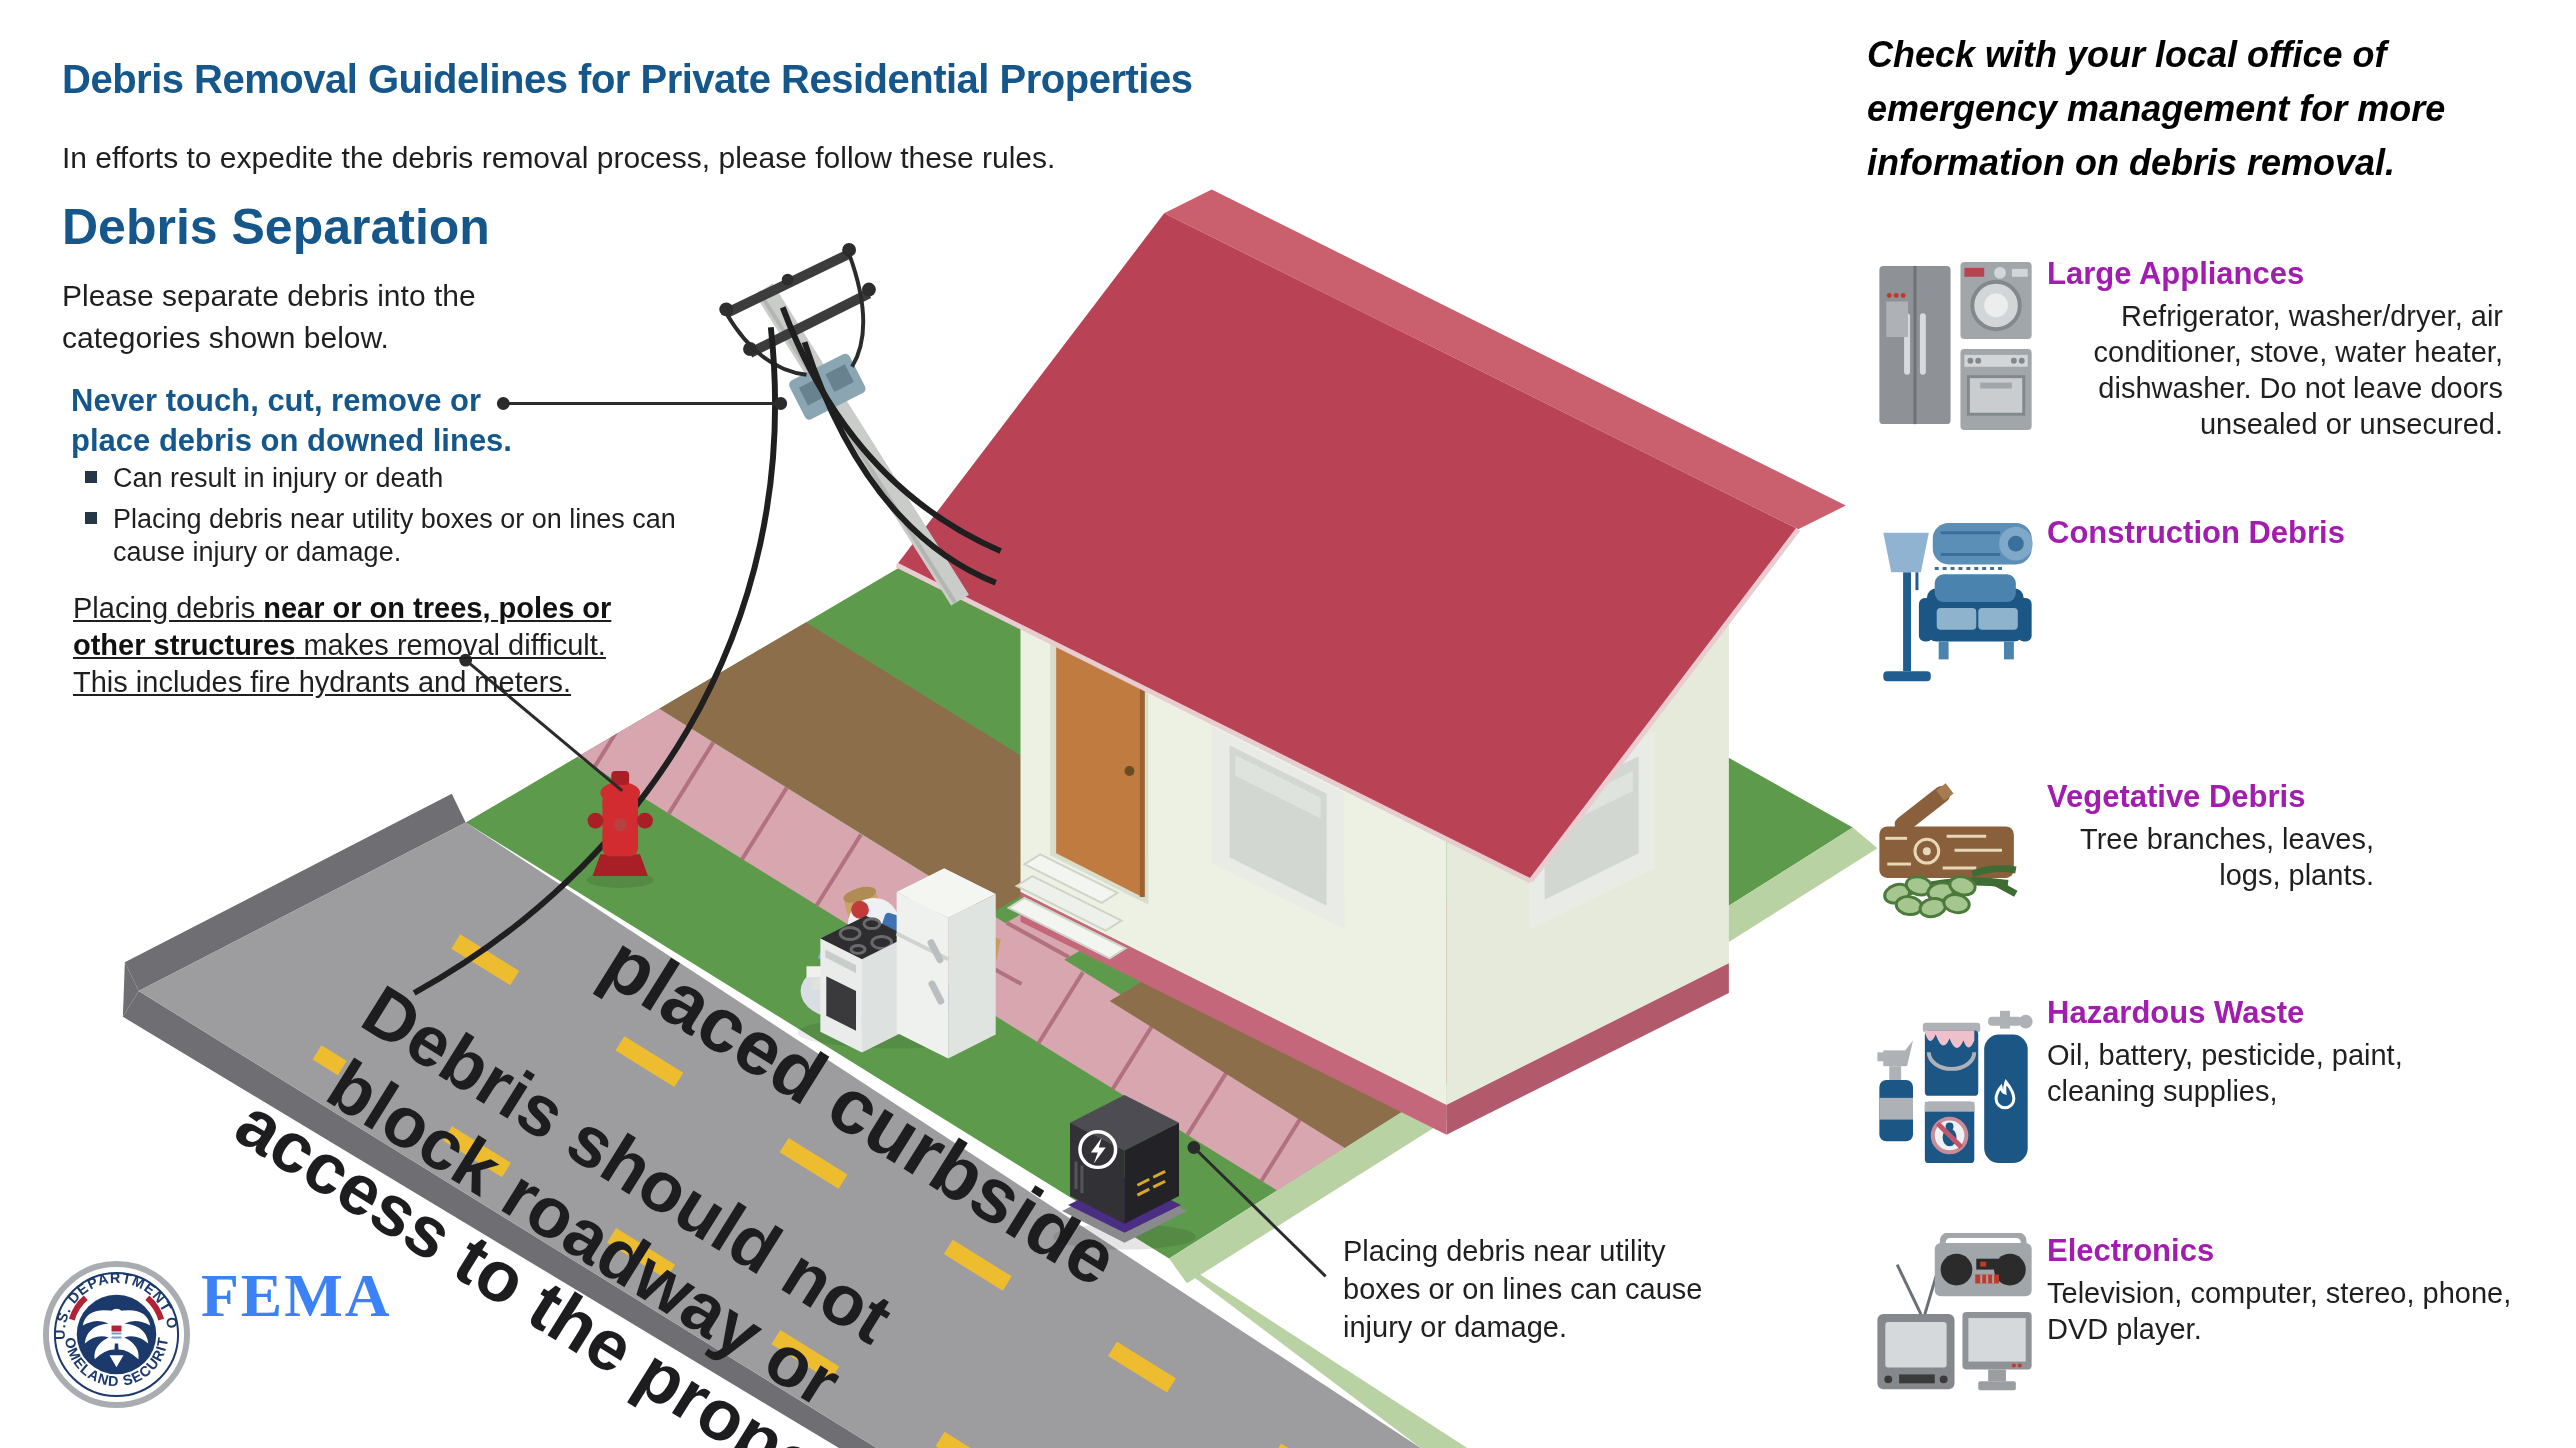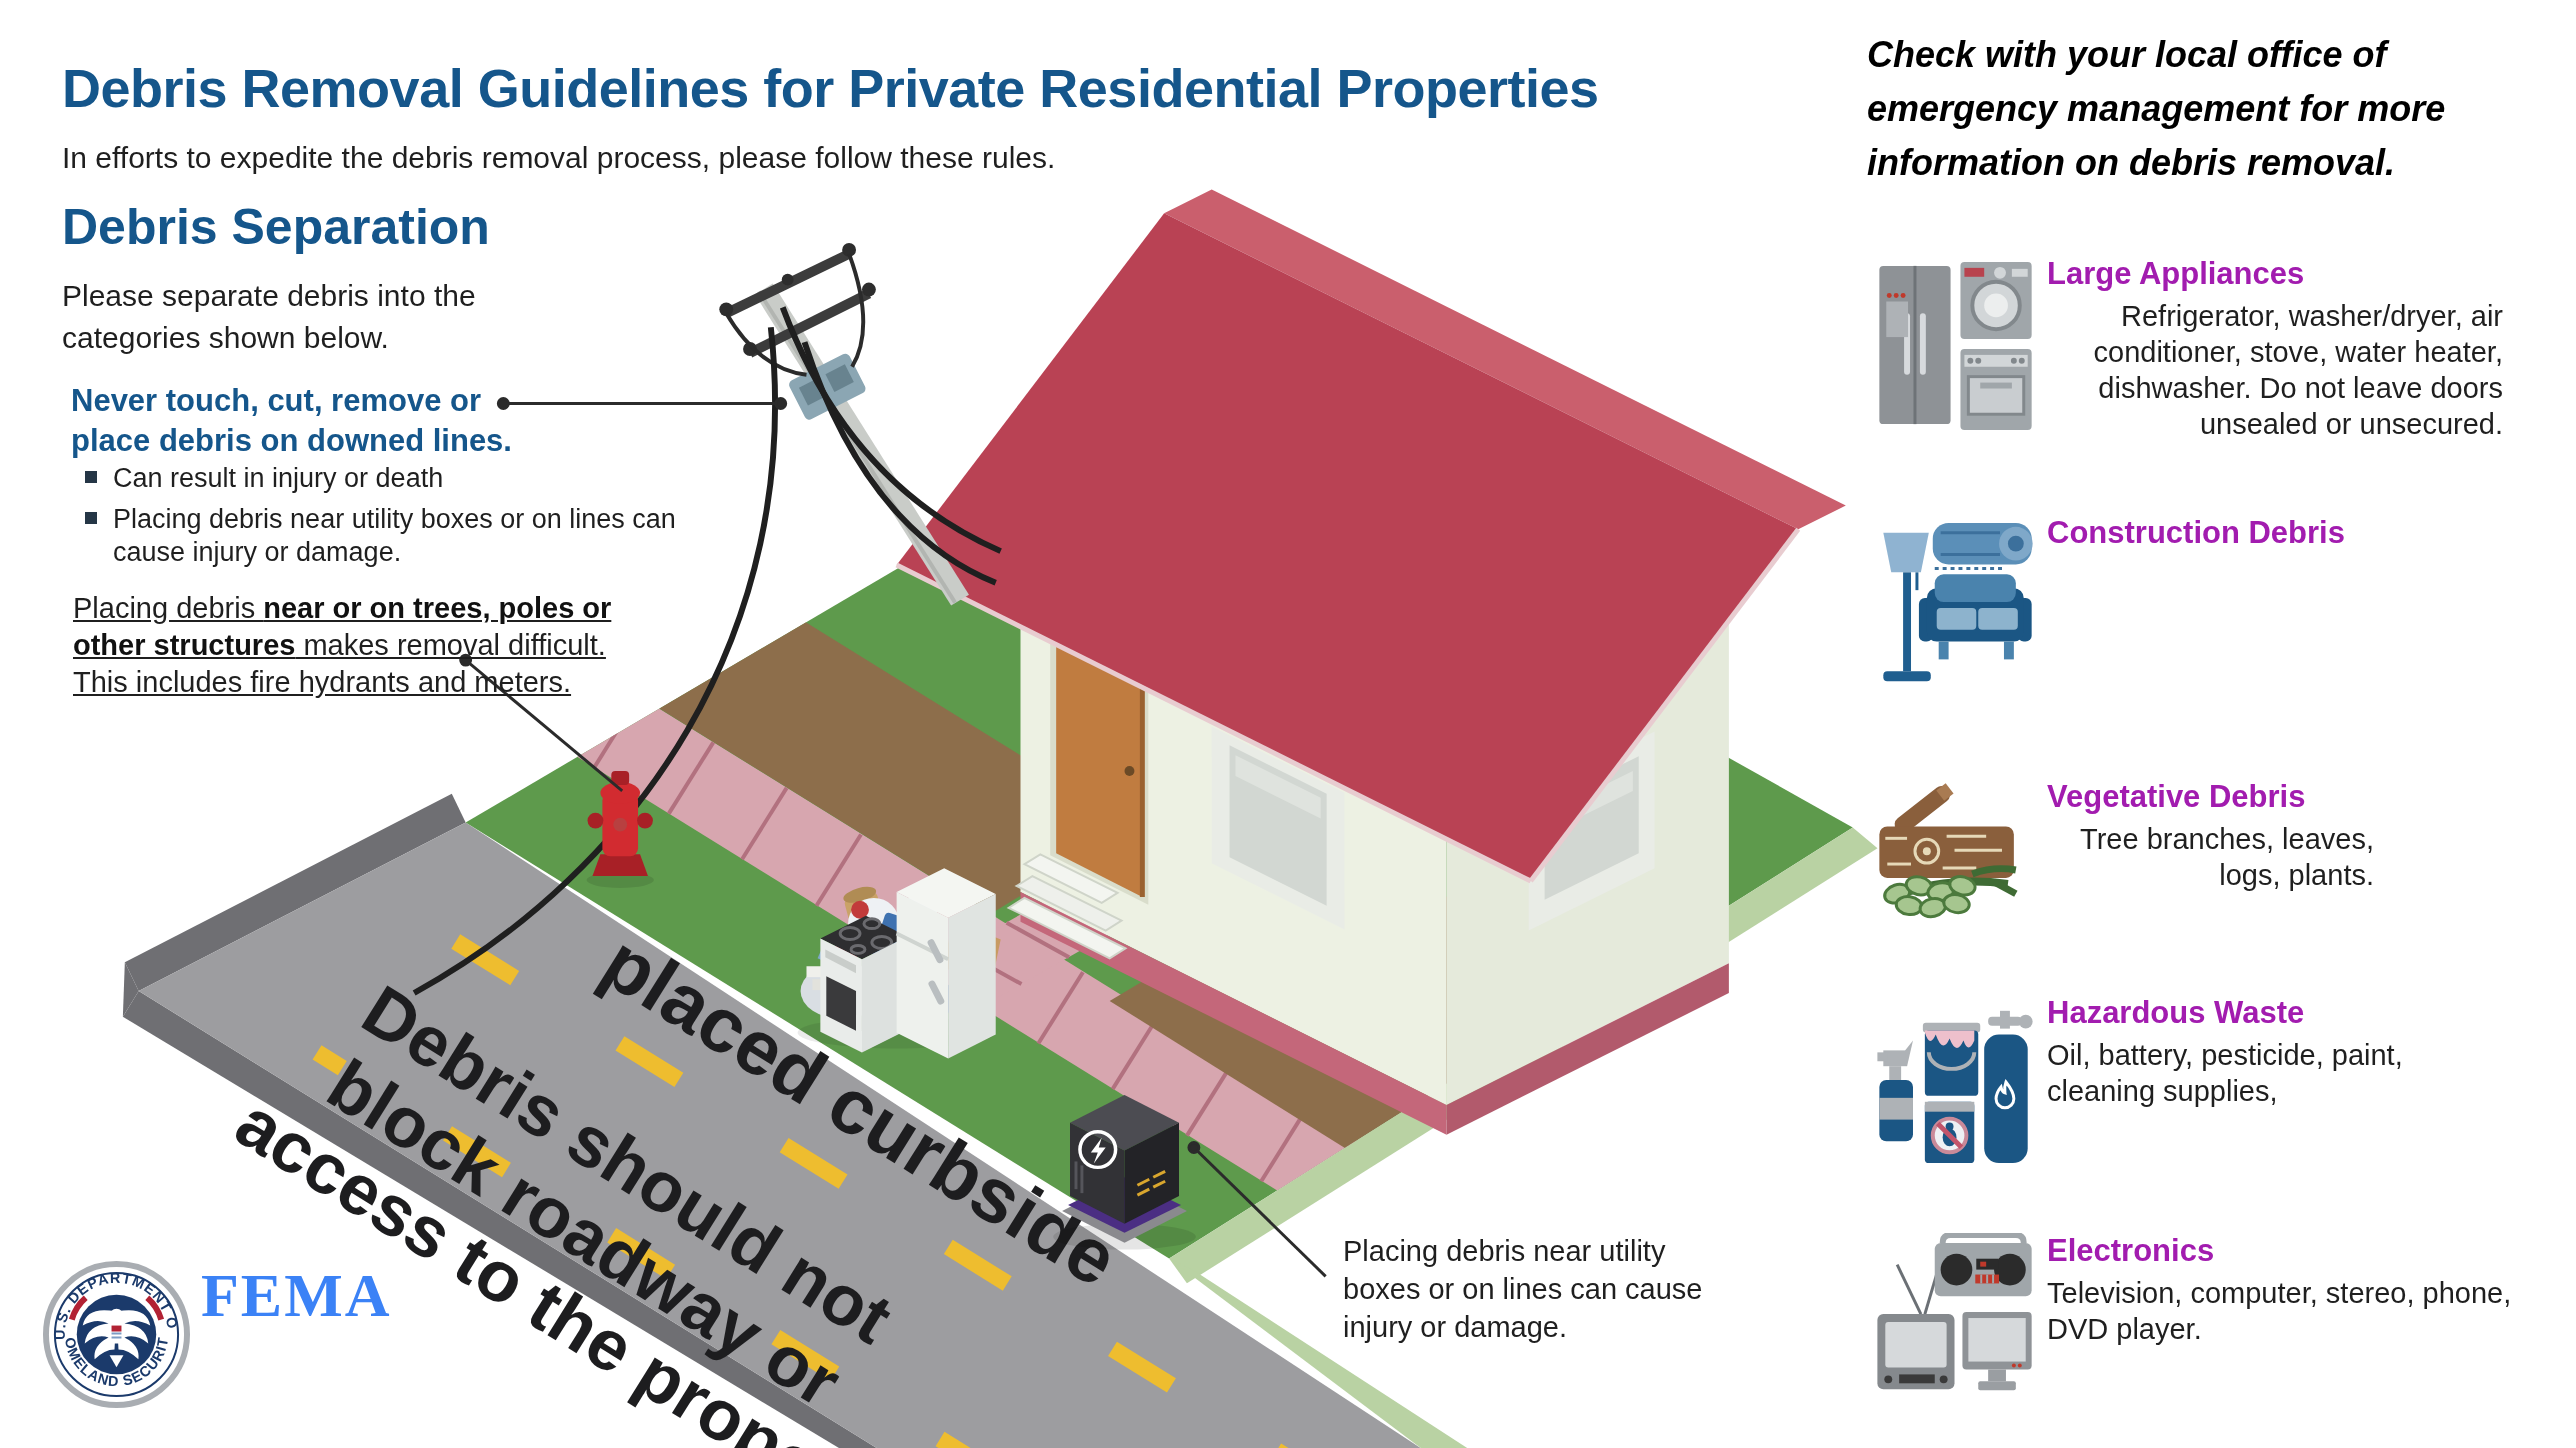--- a/index.html
+++ b/index.html
@@ -1,20 +1,20 @@
 <!DOCTYPE html>
 <html><head>
 <meta charset="utf-8">
 <style>
   html,body{margin:0;padding:0;}
   body{width:2576px;height:1449px;background:#ffffff;font-family:"Liberation Sans","DejaVu Sans",sans-serif;color:#1f1f1f;overflow:hidden;}
   .canvas{position:relative;width:2576px;height:1449px;background:#fff;}
   .abs{position:absolute;}
   .scene-svg{position:absolute;left:0;top:0;width:2576px;height:1449px;}
-  .title{left:62px;top:57px;font-size:54px;font-weight:bold;color:#15568b;white-space:nowrap;letter-spacing:-0.5px;}
+  .title{left:62px;top:57px;font-size:40px;font-weight:bold;color:#15568b;white-space:nowrap;letter-spacing:-0.5px;}
   .subtitle{left:62px;top:141px;font-size:30px;color:#1f1f1f;white-space:nowrap;}
   .sep-heading{left:62px;top:198px;font-size:50px;font-weight:bold;color:#15568b;}
   .sep-intro{left:62px;top:275px;font-size:30px;line-height:42px;width:476px;color:#1f1f1f;}
   .warning{left:71px;top:381px;font-size:31px;font-weight:bold;color:#15568b;line-height:40px;width:466px;}
   .bullets{left:85px;top:462px;width:654px;font-size:27px;line-height:33px;}
   .bullet-item{position:relative;padding-left:28px;margin-bottom:8px;}
   .bullet-sq{position:absolute;left:0;top:9px;width:12px;height:12px;background:#253646;}
   .structures{left:73px;top:590px;width:575px;font-size:29px;line-height:37px;color:#1f1f1f;text-decoration:underline;}
   .structures b{color:#111;}
   .note{left:1867px;top:28px;width:694px;font-size:36px;line-height:54px;font-weight:bold;font-style:italic;color:#000000;}

